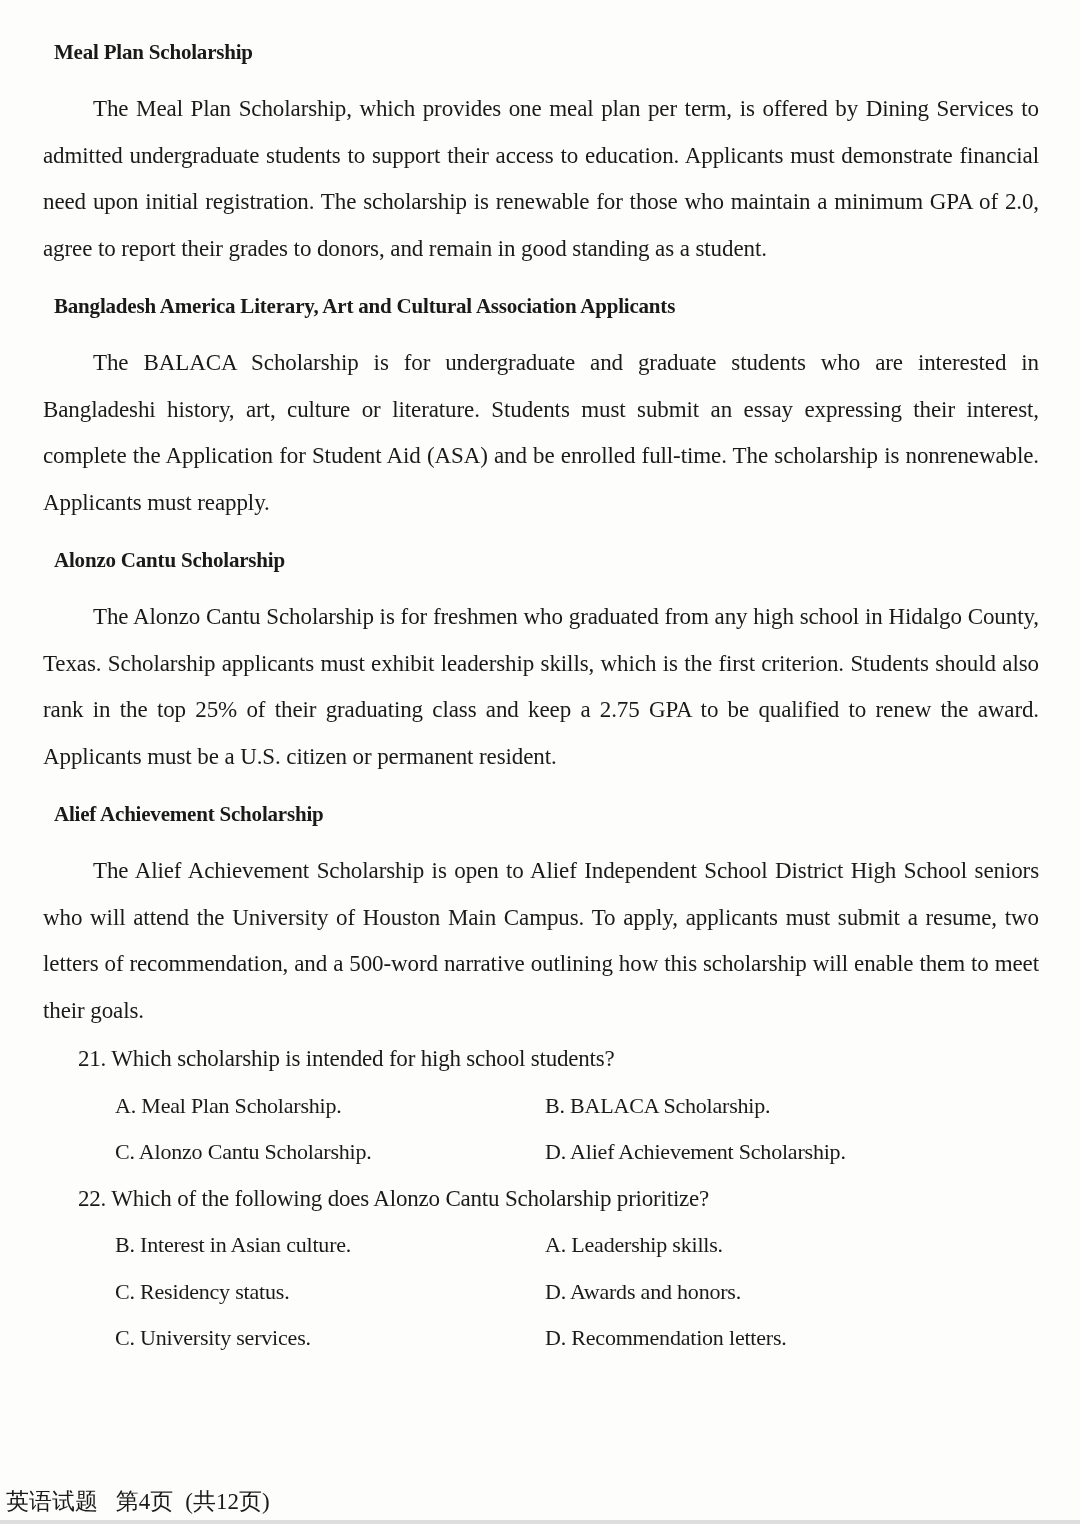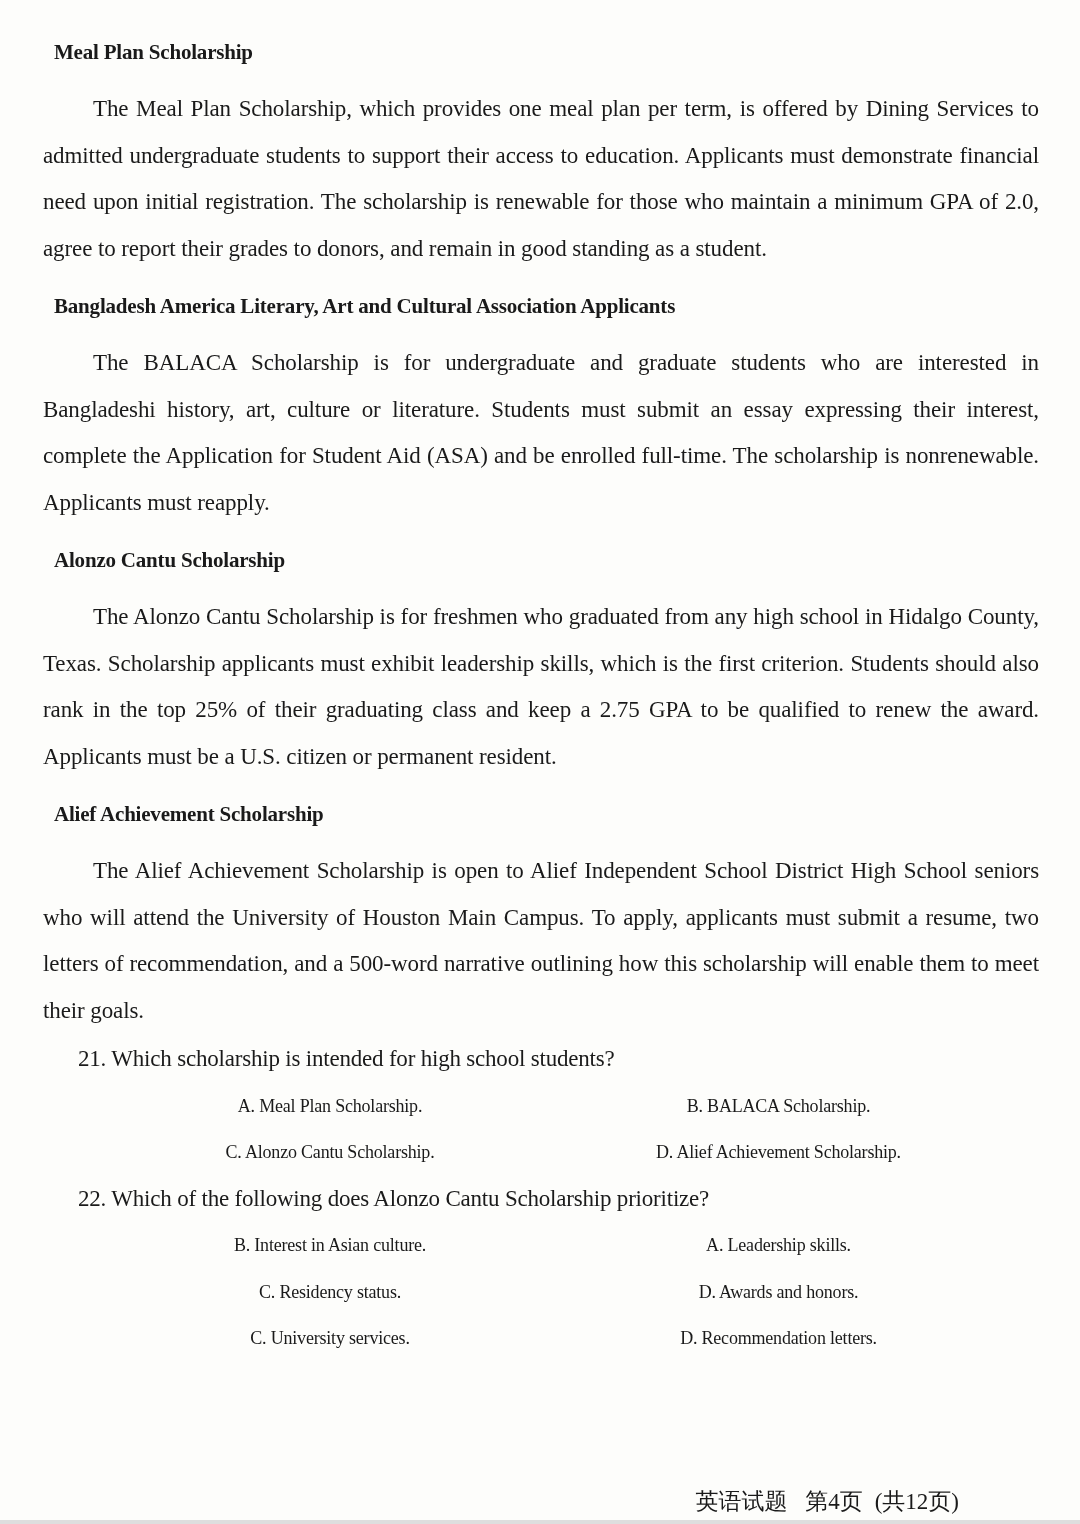--- a/index.html
+++ b/index.html
@@ -5,24 +5,24 @@
     html, body { margin: 0; padding: 0; }
     body {
       width: 1080px; height: 1524px; background: #fdfdfb; color: #1a1a1a;
       font-family: "Liberation Serif", "DejaVu Serif", serif; position: relative; overflow: hidden;
     }
     .page { position: absolute; left: 43px; top: 18px; width: 996px; }
     .heading { font-weight: bold; font-size: 21px; line-height: 46px; margin: 11px; letter-spacing: -0.2px; }
     .para { font-size: 23px; line-height: 46.5px; margin: 0; text-align: justify; text-indent: 50px; letter-spacing: -0.1px; }
     .questions { position: absolute; left: 40px; top: 1036px; width: 996px; margin-left: 38px; }
     .q-stem { font-size: 23px; line-height: 46.5px; margin: 0; letter-spacing: -0.2px; }
-    .opt-row { display: flex; font-size: 18px; line-height: 46.5px; text-align: center; }
+    .opt-row { display: flex; font-size: 22px; line-height: 46.5px; }
     .opt { width: 467px; letter-spacing: -0.2px; }
     .opt:first-child { padding-left: 37px; width: 430px; }
-    .footer { position: absolute; top: 1486px; left: 0; width: 917px; text-align: right; font-size: 23px; letter-spacing: 0px; padding-left: 48px; }
+    .footer { position: absolute; top: 1486px; left: 0; width: 917px; text-align: left; font-size: 23px; letter-spacing: 0px; }
     .footer span { margin: 0 6px; }
     .edge { position: absolute; bottom: 0; left: 0; width: 1080px; height: 4px; background: #dedede; }
   </style>
 </head>
 <body>
 
 <div class="page">
   <div>
     <p class="heading">Meal Plan Scholarship</p>
     <p class="para">The Meal Plan Scholarship, which provides one meal plan per term, is offered by Dining Services to admitted undergraduate students to support their access to education. Applicants must demonstrate financial need upon initial registration. The scholarship is renewable for those who maintain a minimum GPA of 2.0, agree to report their grades to donors, and remain in good standing as a student.</p>

